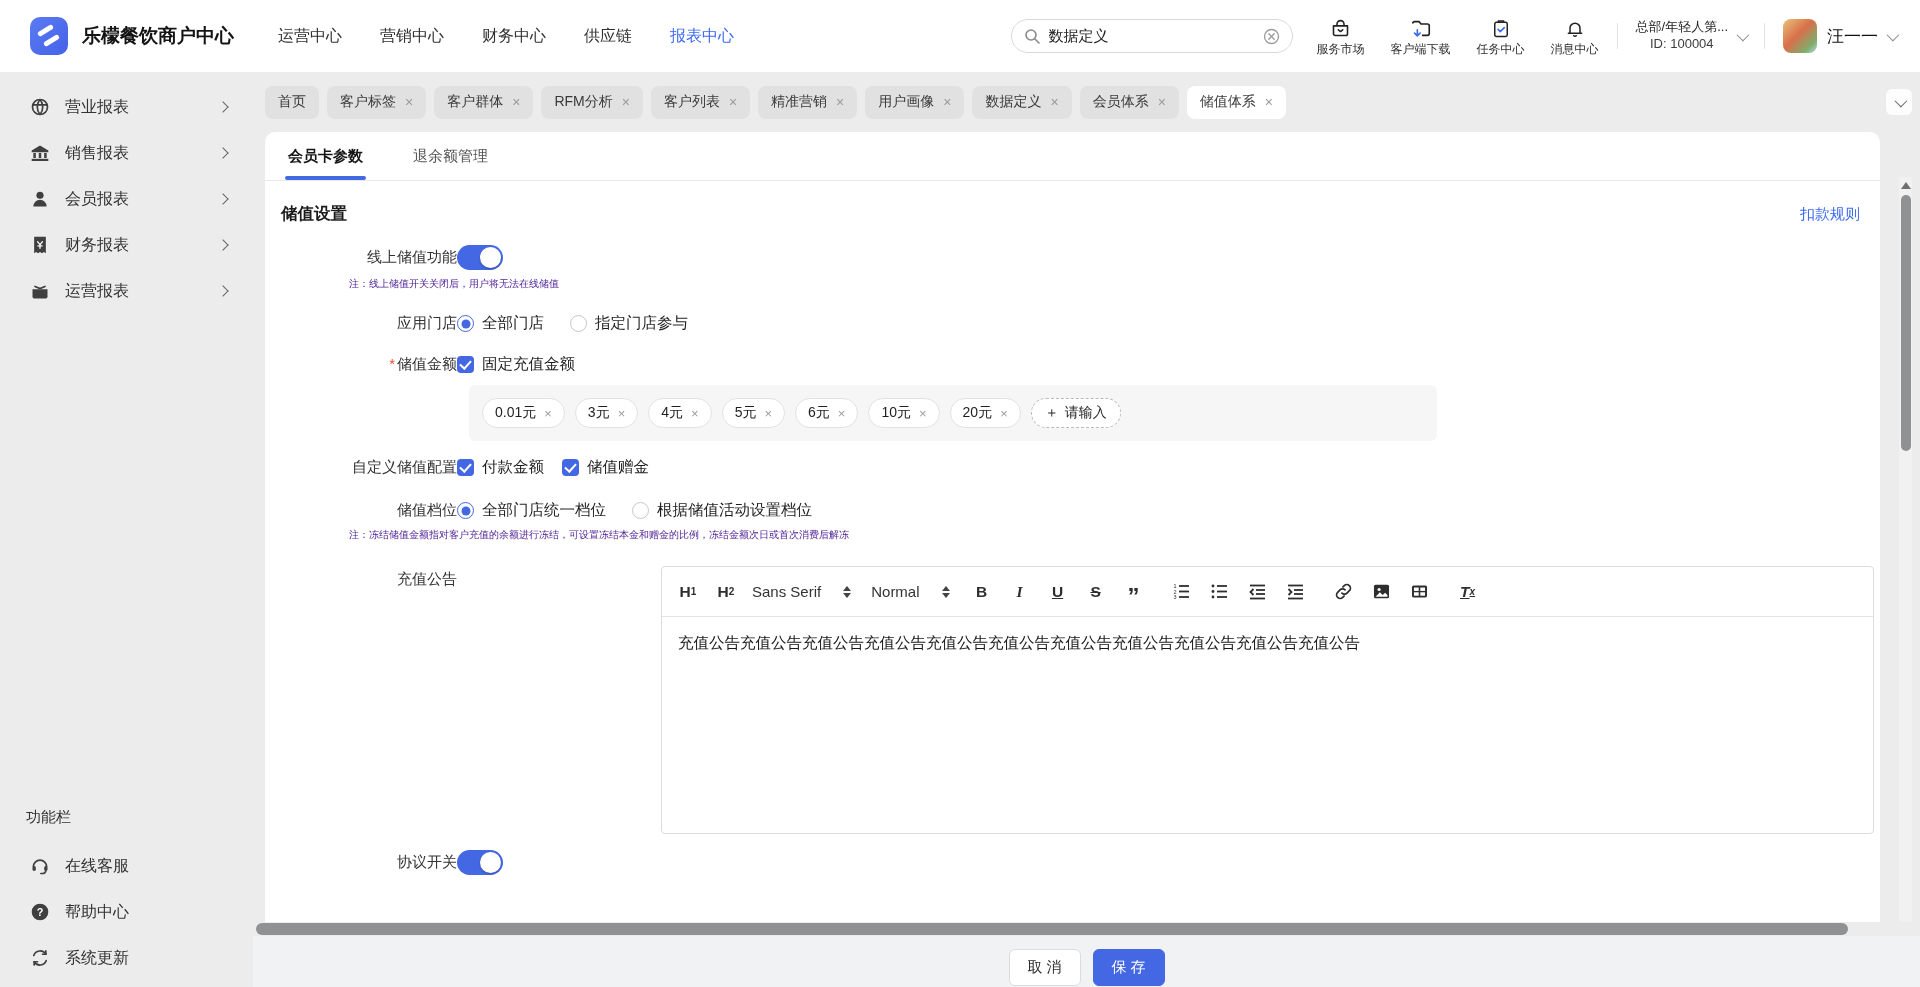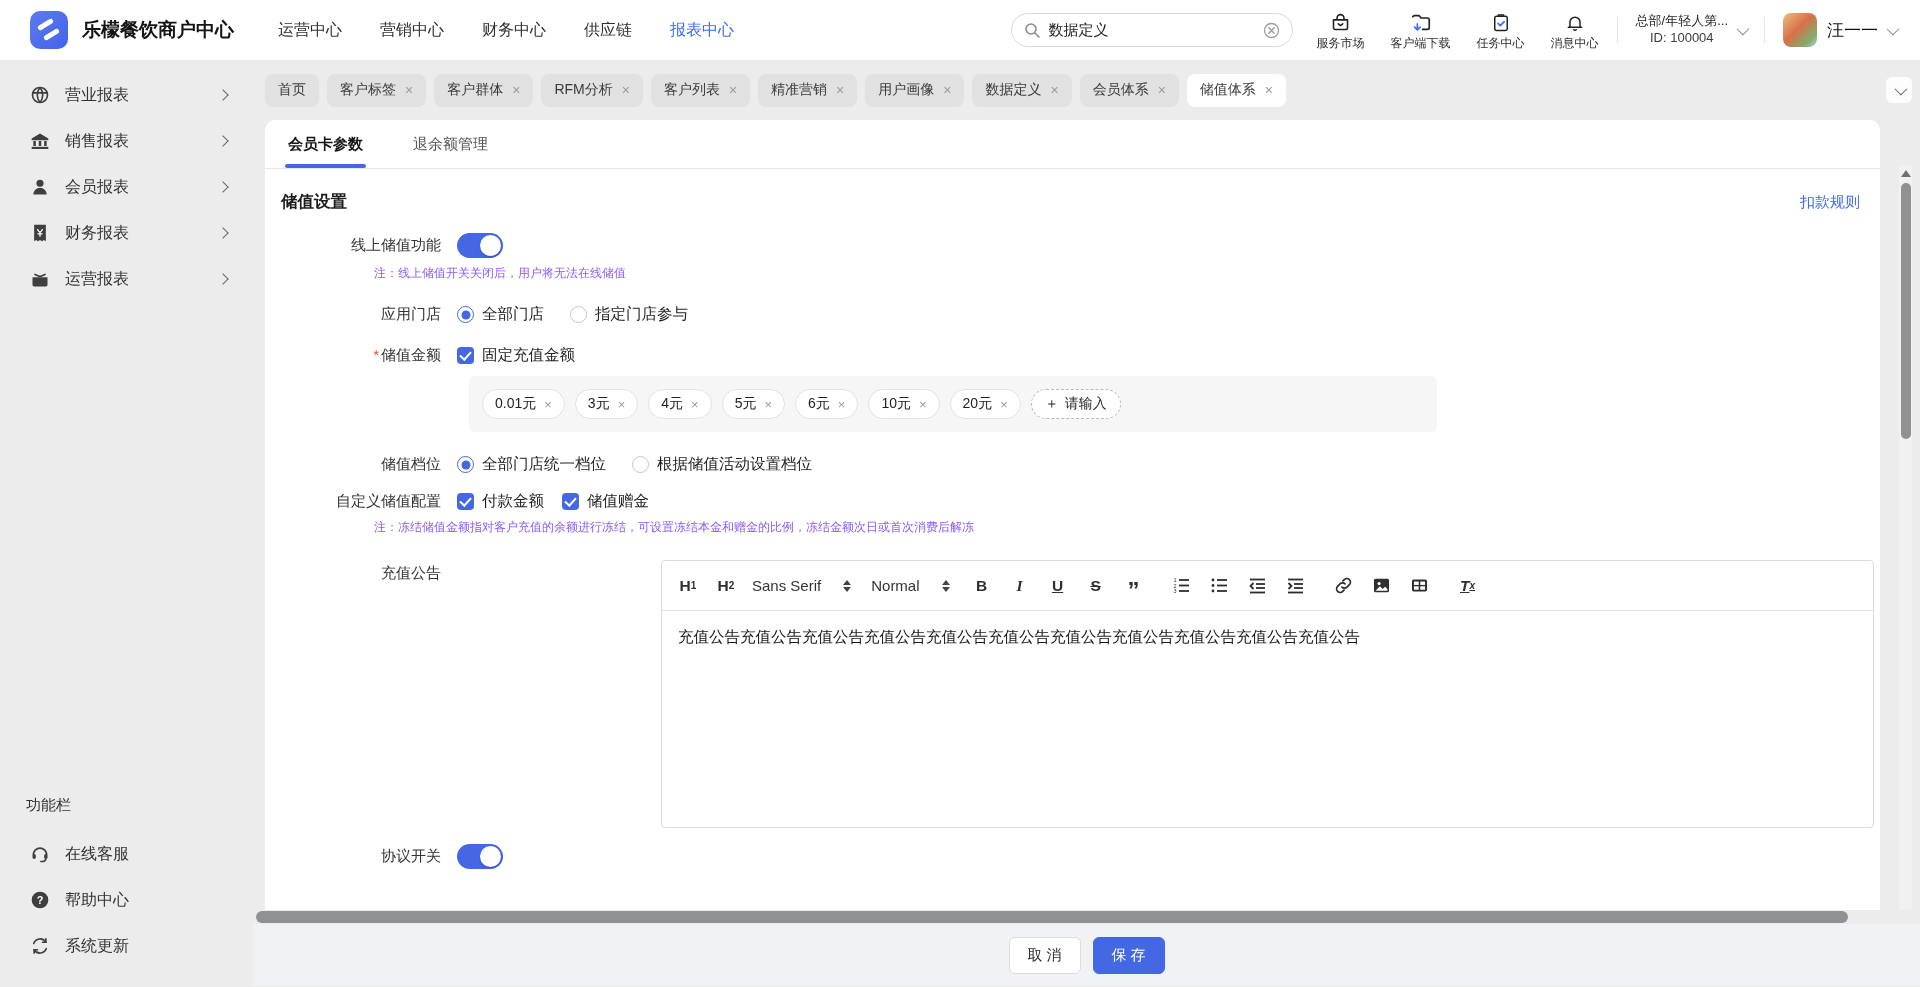--- a/index.html
+++ b/index.html
@@ -6,21 +6,21 @@
   html,body { width: 1920px; height: 987px; overflow: hidden; }
   body {
     font-family: "Liberation Sans", "DejaVu Sans", sans-serif;
     background: #ececed;
     color: #333;
     position: relative;
   }
 
   
   .topbar {
-    height: 60px; background: #fff;
+    height: 72px; background: #fff;
     display: flex; align-items: center;
     padding: 0 24px 0 30px;
   }
   .logo-box {
     width: 38px; height: 38px; border-radius: 10px;
     background: linear-gradient(135deg,#5b7bf3,#4462e8);
     position: relative; flex: none; margin-right: 14px;
   }
   .logo-box i { position: absolute; display: block; background: #fff; border-radius: 3px; }
   .logo-box i.s1 { width: 17px; height: 5px; left: 7px; top: 11px; transform: rotate(-32deg); }
@@ -99,23 +99,23 @@
   .card-tab { height: 100%; display: flex; align-items: center; padding: 0 3px; margin-right: 44px; font-size: 15px; color: #555; position: relative; cursor: pointer; }
   .card-tab.active { color: #161616; font-weight: 700; }
   .card-tab.active::after { content: ""; position: absolute; left: 0; right: 0; bottom: 0; height: 4px; border-radius: 3px; background: #4468e3; }
 
   .card-header { display: flex; justify-content: space-between; align-items: center; padding: 22px 20px 0 16px; }
   .section-title { font-size: 16.5px; font-weight: 700; color: #1b1b1b; }
   .header-link { font-size: 15px; color: #3d6bf3; cursor: pointer; }
 
   .frow { display: flex; align-items: center; padding-left: 16px; margin-top: 16px; }
   .frow.align-top { align-items: flex-start; }
-  .flabel { width: 176px; flex: none; text-align: right; padding-right: 16px; font-size: 15px; color: #333; white-space: nowrap; }
+  .flabel { width: 176px; flex: none; text-align: right; padding-right: 0; font-size: 15px; color: #333; white-space: nowrap; }
   .req { color: #e8493c; margin-right: 2px; }
-  .fnote { margin: 7px 0 0 109px; font-size: 12px; color: #8b5cf6; }
+  .fnote { margin: 7px 0 0 84px; font-size: 10px; color: #4c1d95; }
 
   .toggle { width: 46px; height: 25px; border-radius: 13px; background: #4468e3; position: relative; cursor: pointer; flex: none; }
   .toggle::after { content: ""; position: absolute; width: 21px; height: 21px; border-radius: 50%; background: #fff; top: 2px; right: 2px; box-shadow: 0 1px 2px rgba(0,0,0,.25); }
 
   .opt-group { display: flex; gap: 26px; align-items: center; }
   .radio-opt { display: flex; align-items: center; gap: 8px; cursor: pointer; font-size: 15.5px; color: #1f1f1f; }
   .radio { width: 17px; height: 17px; border-radius: 50%; border: 1.5px solid #c6c6c6; background: #fff; position: relative; flex: none; }
   .radio.checked { border-color: #4468e3; }
   .radio.checked::after { content: ""; position: absolute; width: 9px; height: 9px; border-radius: 50%; background: #4468e3; left: 50%; top: 50%; transform: translate(-50%,-50%); }
 
@@ -475,44 +475,44 @@
         <div class="tag">
             <span>20元</span>
             <span class="x">×</span>
           </div>
         <div class="tag-add">
             <span>＋</span>
             <span>请输入</span>
           </div>
       </div>
 
+      <div class="frow" style="margin-top:16px;">
+        <div class="flabel">自定义储值配置</div>
+        <div class="opt-group" style="gap:18px;">
+          <div class="check-opt">
+            <span class="checkbox"></span>
+            <span>付款金额</span>
+          </div>
+          <div class="check-opt">
+            <span class="checkbox"></span>
+            <span>储值赠金</span>
+          </div>
+        </div>
+      </div>
+
       <div class="frow" style="margin-top:22px;">
         <div class="flabel">储值档位</div>
         <div class="opt-group">
           <div class="radio-opt">
             <span class="radio checked"></span>
             <span>全部门店统一档位</span>
           </div>
           <div class="radio-opt">
             <span class="radio"></span>
             <span>根据储值活动设置档位</span>
-          </div>
-        </div>
-      </div>
-
-      <div class="frow" style="margin-top:16px;">
-        <div class="flabel">自定义储值配置</div>
-        <div class="opt-group" style="gap:18px;">
-          <div class="check-opt">
-            <span class="checkbox"></span>
-            <span>付款金额</span>
-          </div>
-          <div class="check-opt">
-            <span class="checkbox"></span>
-            <span>储值赠金</span>
           </div>
         </div>
       </div>
 
       <div class="fnote">注：冻结储值金额指对客户充值的余额进行冻结，可设置冻结本金和赠金的比例，冻结金额次日或首次消费后解冻</div>
 
       <div class="frow align-top" style="margin-top:14px;">
         <div class="flabel" style="padding-top:14px;">充值公告</div>
         <div class="editor">
           <div class="ed-toolbar">

